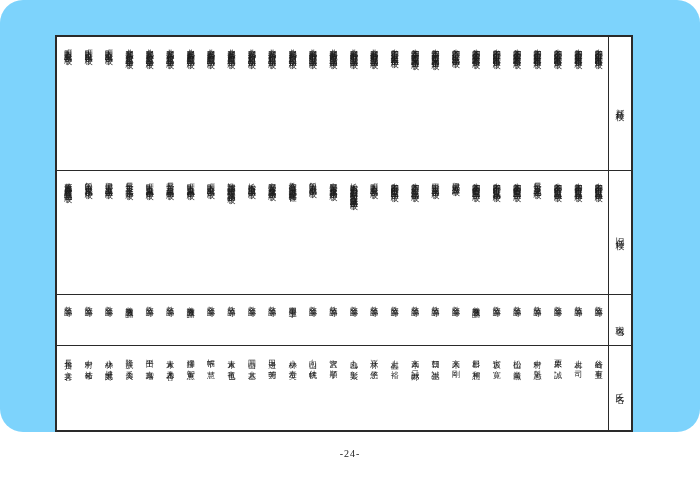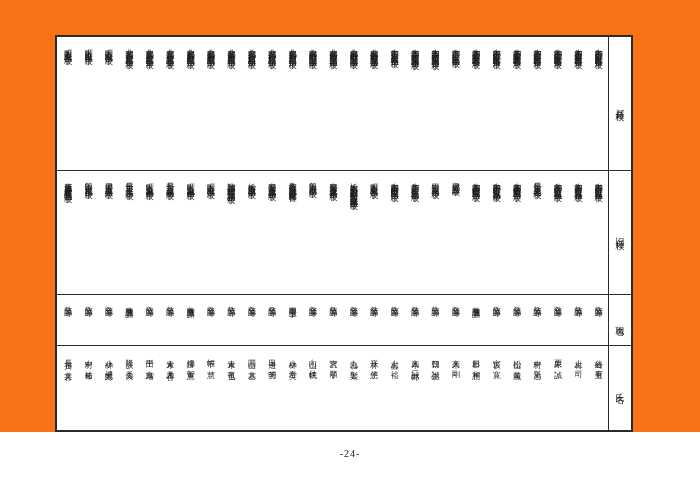--- a/index.html
+++ b/index.html
@@ -1,20 +1,20 @@
 <!DOCTYPE html>
 <html><head>
 <meta charset="utf-8">
 <style>
   html,body { margin:0; padding:0; }
   body {
     width:700px; height:494px; background:#ffffff; overflow:hidden;
     font-family:"Liberation Serif","DejaVu Serif",serif; color:#1c1c1c;
   }
-  .sheet { position:relative; width:700px; height:432px; background:#f97316; }
+  .sheet { position:relative; width:700px; height:432px; background:#7dd3fc;border-radius:23px; }
 
   .ptable {
     position:absolute; left:55px; top:35px; width:578px; height:397px;
     border:2px solid #2a2a2a; box-sizing:border-box;
     display:flex; flex-direction:row-reverse; background:#fff;
   }
 
   
   .label-col {
     width:23px; flex:0 0 23px; border-left:1px solid #2a2a2a;

